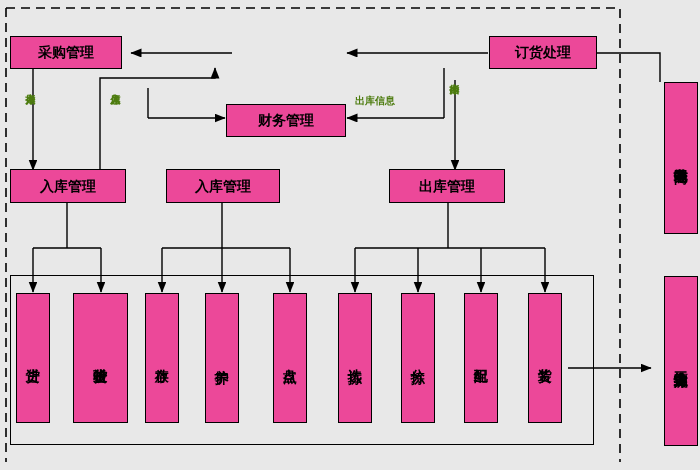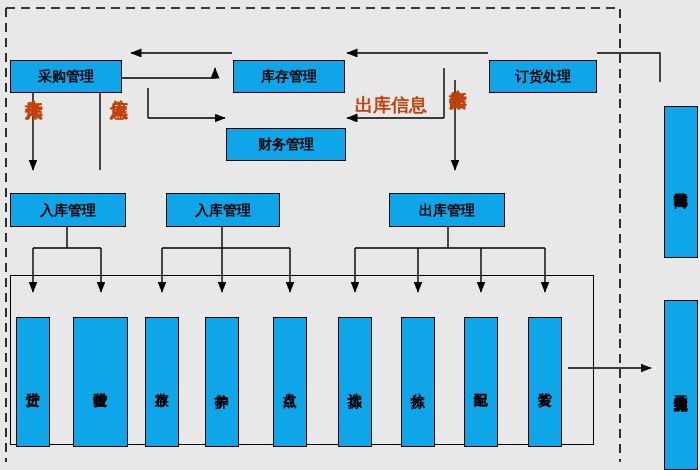--- a/index.html
+++ b/index.html
@@ -12,43 +12,42 @@
     width: 700px;
     height: 470px;
     background: #e8e8e8;
     font-family: "DejaVu Sans", "Liberation Sans", sans-serif;
     overflow: hidden;
   }
   .box {
     position: absolute;
     box-sizing: border-box;
     border: 1px solid #000;
-    background: #0ea5e9;
+    background: #ec4899;
     display: flex;
     align-items: center;
     justify-content: center;
     text-align: center;
     font-size: 14px;
     font-weight: bold;
     color: #000;
     line-height: 1.05;
     letter-spacing: 0px;
-    margin-top: 24px;
   }
   .box.vert {
     writing-mode: vertical-rl;
     text-orientation: upright;
     font-size: 14px;
     line-height: 1.05;
   }
   .lbl {
     position: absolute;
-    font-size: 18px;
+    font-size: 10px;
     font-weight: bold;
-    color: #c2410c;
+    color: #4d7c0f;
     line-height: 1.0;
     white-space: nowrap;
   }
   .lbl.vert {
     writing-mode: vertical-rl;
     text-orientation: upright;
     line-height: 1.0;
   }
   svg.wires {
     position: absolute;
@@ -117,21 +116,20 @@
     <path d="M355,248 L355,292" fill="none" stroke="#000" stroke-width="1.4" marker-end="url(#ah)"></path>
     <path d="M418,248 L418,292" fill="none" stroke="#000" stroke-width="1.4" marker-end="url(#ah)"></path>
     <path d="M481,248 L481,292" fill="none" stroke="#000" stroke-width="1.4" marker-end="url(#ah)"></path>
     <path d="M545,248 L545,292" fill="none" stroke="#000" stroke-width="1.4" marker-end="url(#ah)"></path>
 
     <path d="M568,368 L651,368" fill="none" stroke="#000" stroke-width="1.4" marker-end="url(#ah)"></path>
   </svg>
 
   <div class="box" style="left:10px; top:36px; width:112px; height:33px;">采购管理</div>
 
-  <div class="box" style="left:233px; top:36px; width:112px; height:33px;">库存管理</div>
 
   <div class="box" style="left:489px; top:36px; width:108px; height:33px;text-align:center;">订货处理</div>
 
   <div class="box" style="left:226px; top:104px; width:120px; height:33px;">财务管理</div>
 
   <div class="box" style="left:10px; top:169px; width:116px; height:34px;">入库管理</div>
 
   <div class="box" style="left:166px; top:169px; width:114px; height:34px;">入库管理</div>
 
   <div class="box" style="left:389px; top:169px; width:116px; height:34px;">出库管理</div>

